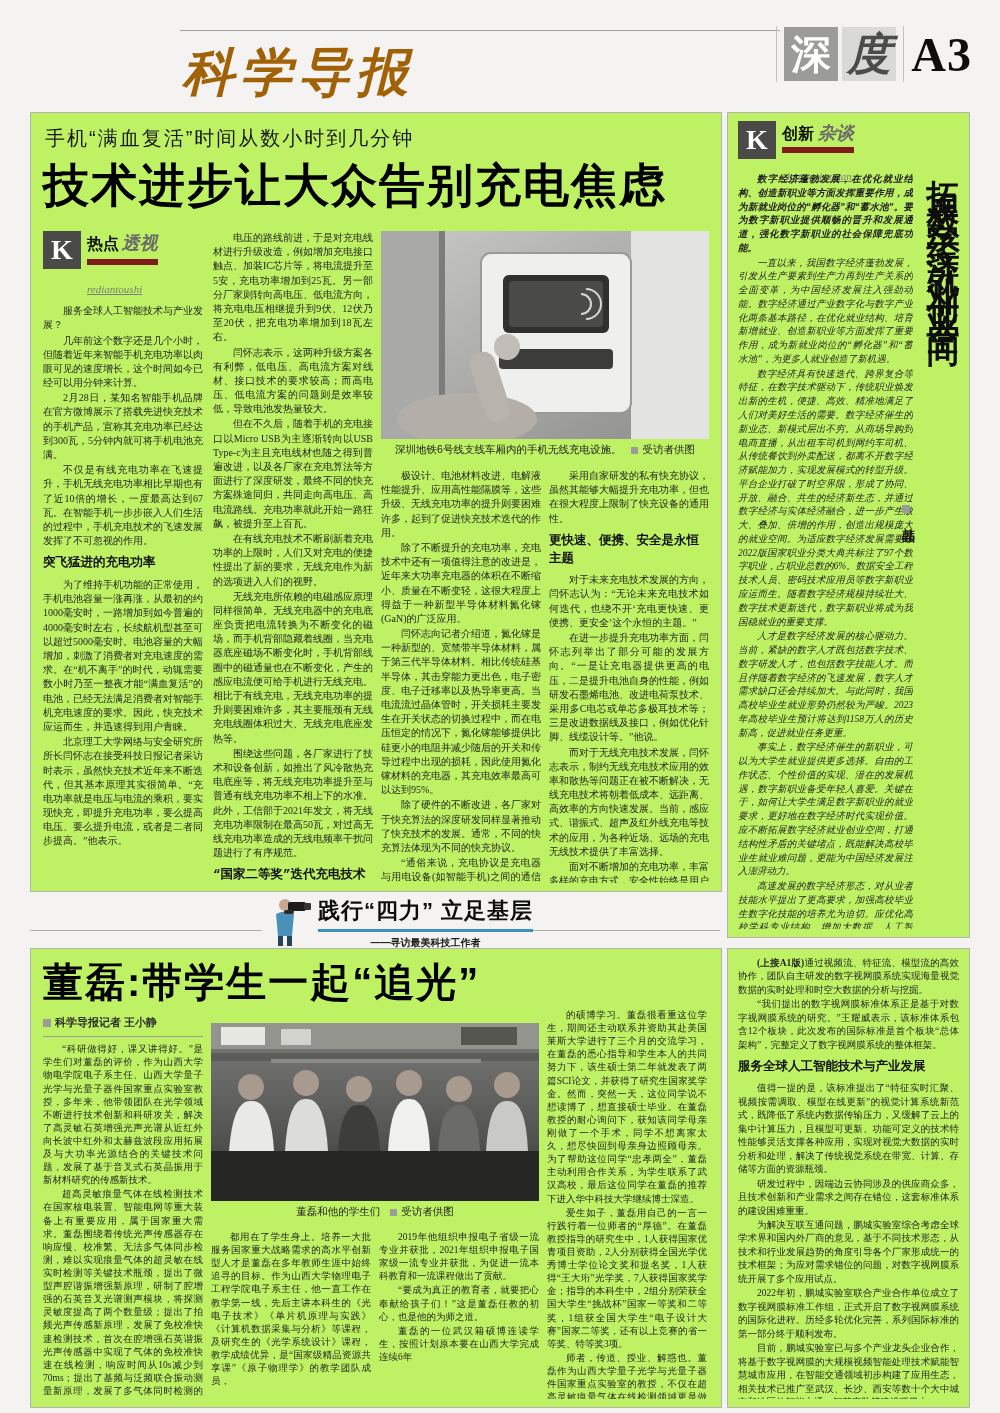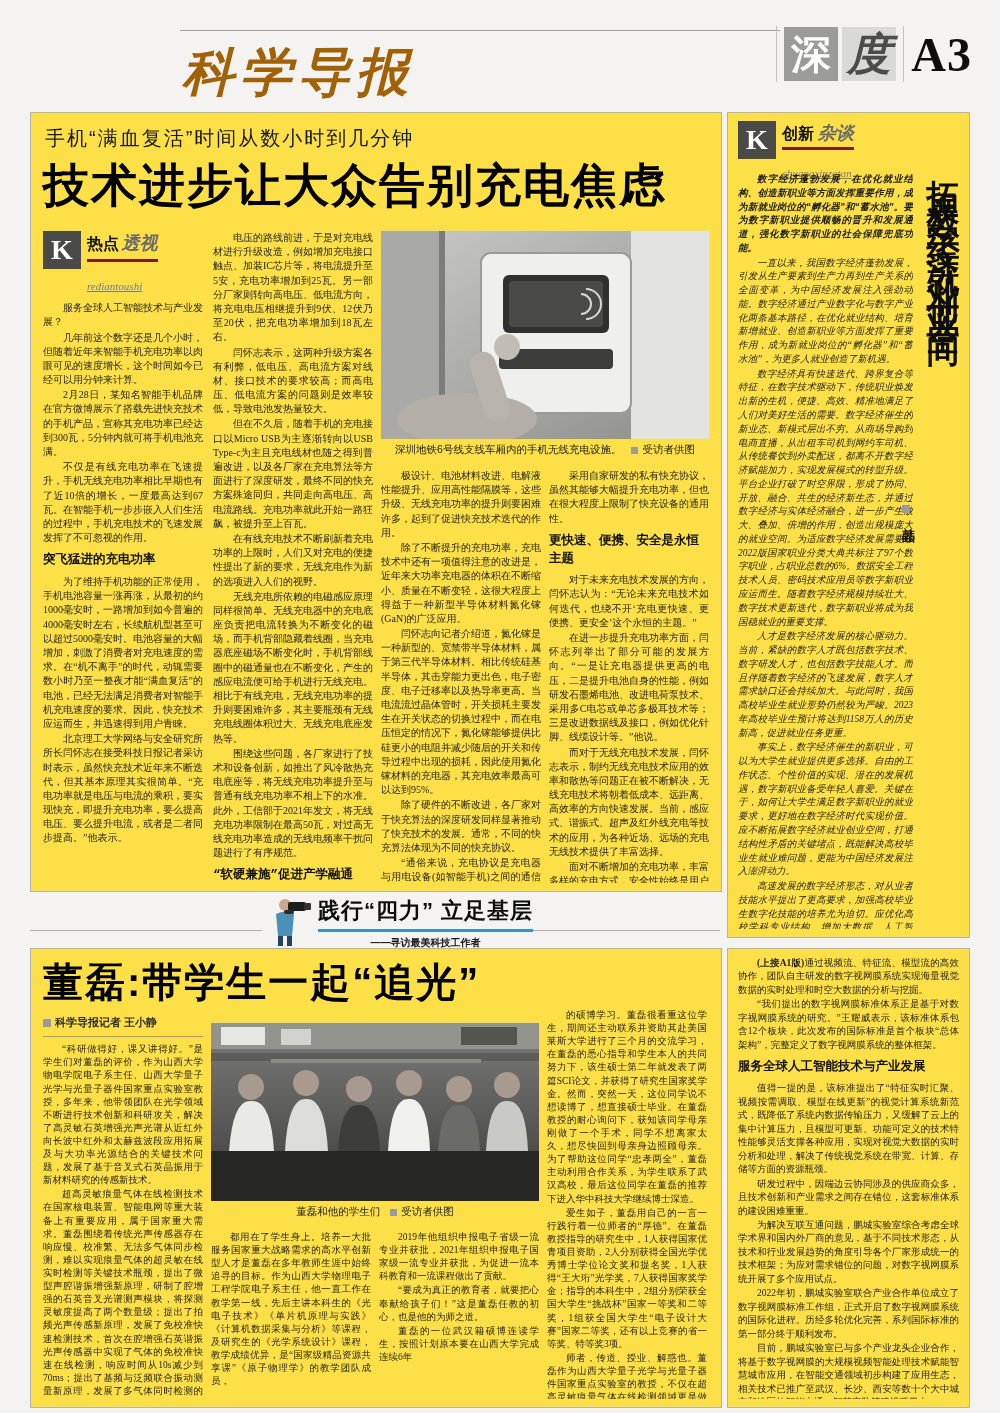--- a/index.html
+++ b/index.html
@@ -16,30 +16,30 @@
             font-weight:bold;letter-spacing:6px;font-family:"DejaVu Serif",serif;}
   .top-rule{position:absolute;left:180px;top:30px;width:600px;height:1px;background:#a0a09e;}
   .section-badge{position:absolute;right:28px;top:26px;display:flex;align-items:center;}
   .vsep{width:1px;height:56px;background:#c2c2c0;margin:0 7px;}
   .shen-box{width:54px;height:54px;background:#9b9b99;color:#ffffff;display:flex;align-items:center;justify-content:center;
             font-family:"Liberation Sans",sans-serif;font-weight:bold;font-size:40px;}
   .du-box{width:54px;height:54px;background:#d9d9d7;color:#4c4c4a;display:flex;align-items:center;justify-content:center;
           font-size:44px;font-style:italic;font-weight:bold;font-family:"DejaVu Serif",serif;margin-left:4px;}
   .a3{font-size:48px;font-weight:bold;color:#0e0e0e;font-family:"Liberation Serif",serif;letter-spacing:1px;}
   
-  .box{position:absolute;border:1px solid #b3b2ae;background:#fde047;}
+  .box{position:absolute;border:1px solid #b3b2ae;background:#bef264;}
   .para{text-indent:2em;text-align:justify;margin:0 0 1px 0;}
   .subhead{font-family:Liberation Mono, monospace;font-weight:bold;font-size:12.5px;
            margin:7px 0 5px 0;text-align:left;color:#111;}
   .flow{overflow:hidden;height:100%;}
   .kbadge{display:flex;align-items:flex-start;margin-bottom:7px;}
   .kbadge .ksq{width:38px;height:38px;background:#4a4a48;color:#fff;display:flex;align-items:center;justify-content:center;
                font-family:"Liberation Serif",serif;font-weight:bold;font-size:28px;flex:0 0 auto;}
   .kbadge .kright{margin-left:6px;}
-  .kbadge .krow1{border-bottom:3px solid #7f1d1d;padding-bottom:2px;white-space:nowrap;}
+  .kbadge .krow1{border-bottom:6px solid #7f1d1d;padding-bottom:2px;white-space:nowrap;}
   .kbadge .kbold{font-family:"Liberation Sans",sans-serif;font-weight:bold;font-size:16px;color:#111;}
   .kbadge .kscript{font-size:18px;font-style:italic;color:#6b6b69;font-weight:bold;}
   .kbadge .kpinyin{font-style:italic;font-size:11px;color:#7c7c7a;margin-top:17px;text-decoration:underline;}
   .caption{font-family:"Liberation Sans","DejaVu Sans",sans-serif;font-size:10.5px;color:#222;
            display:flex;align-items:center;justify-content:center;}
   .caption .sq{margin:0 4px 0 10px;}
   
   #charging-box{left:30px;top:112px;width:690px;height:778px;}
   .kicker{position:absolute;left:14px;top:12px;font-family:"Liberation Sans",sans-serif;font-size:20px;
           letter-spacing:2px;color:#1a1a1a;}
@@ -130,21 +130,21 @@
     </div>
 
     <div class="ccol" id="ccol2">
       <div class="flow">
           <div class="para">电压的路线前进，于是对充电线材进行升级改造，例如增加充电接口触点、加装IC芯片等，将电流提升至5安，充电功率增加到25瓦。另一部分厂家则转向高电压、低电流方向，将充电电压相继提升到9伏、12伏乃至20伏，把充电功率增加到18瓦左右。</div>
           <div class="para">闫怀志表示，这两种升级方案各有利弊，低电压、高电流方案对线材、接口技术的要求较高；而高电压、低电流方案的问题则是效率较低，导致电池发热量较大。</div>
           <div class="para">但在不久后，随着手机的充电接口以Micro USB为主逐渐转向以USB Type-c为主且充电线材也随之得到普遍改进，以及各厂家在充电算法等方面进行了深度研发，最终不同的快充方案殊途同归，共同走向高电压、高电流路线。充电功率就此开始一路狂飙，被提升至上百瓦。</div>
           <div class="para">在有线充电技术不断刷新着充电功率的上限时，人们又对充电的便捷性提出了新的要求，无线充电作为新的选项进入人们的视野。</div>
           <div class="para">无线充电所依赖的电磁感应原理同样很简单。无线充电器中的充电底座负责把电流转换为不断变化的磁场，而手机背部隐藏着线圈，当充电器底座磁场不断变化时，手机背部线圈中的磁通量也在不断变化，产生的感应电流便可给手机进行无线充电。相比于有线充电，无线充电功率的提升则要困难许多，其主要瓶颈有无线充电线圈体积过大、无线充电底座发热等。</div>
           <div class="para">围绕这些问题，各厂家进行了技术和设备创新，如推出了风冷散热充电底座等，将无线充电功率提升至与普通有线充电功率不相上下的水准。此外，工信部于2021年发文，将无线充电功率限制在最高50瓦，对过高无线充电功率造成的无线电频率干扰问题进行了有序规范。</div>
-          <div class="subhead">“软硬兼施”促进产学融通</div>
+          <div class="subhead">“国家二等奖”迭代充电技术</div>
         </div>
     </div>
 
     <div id="photo1">
       <svg width="328" height="208" viewBox="0 0 328 208">
         <defs>
           <linearGradient id="pg1" x1="0" y1="0" x2="1" y2="1">
             <stop offset="0" stop-color="#c9c9c7"></stop>
               <stop offset="1" stop-color="#8d8d8b"></stop>
           </linearGradient>

